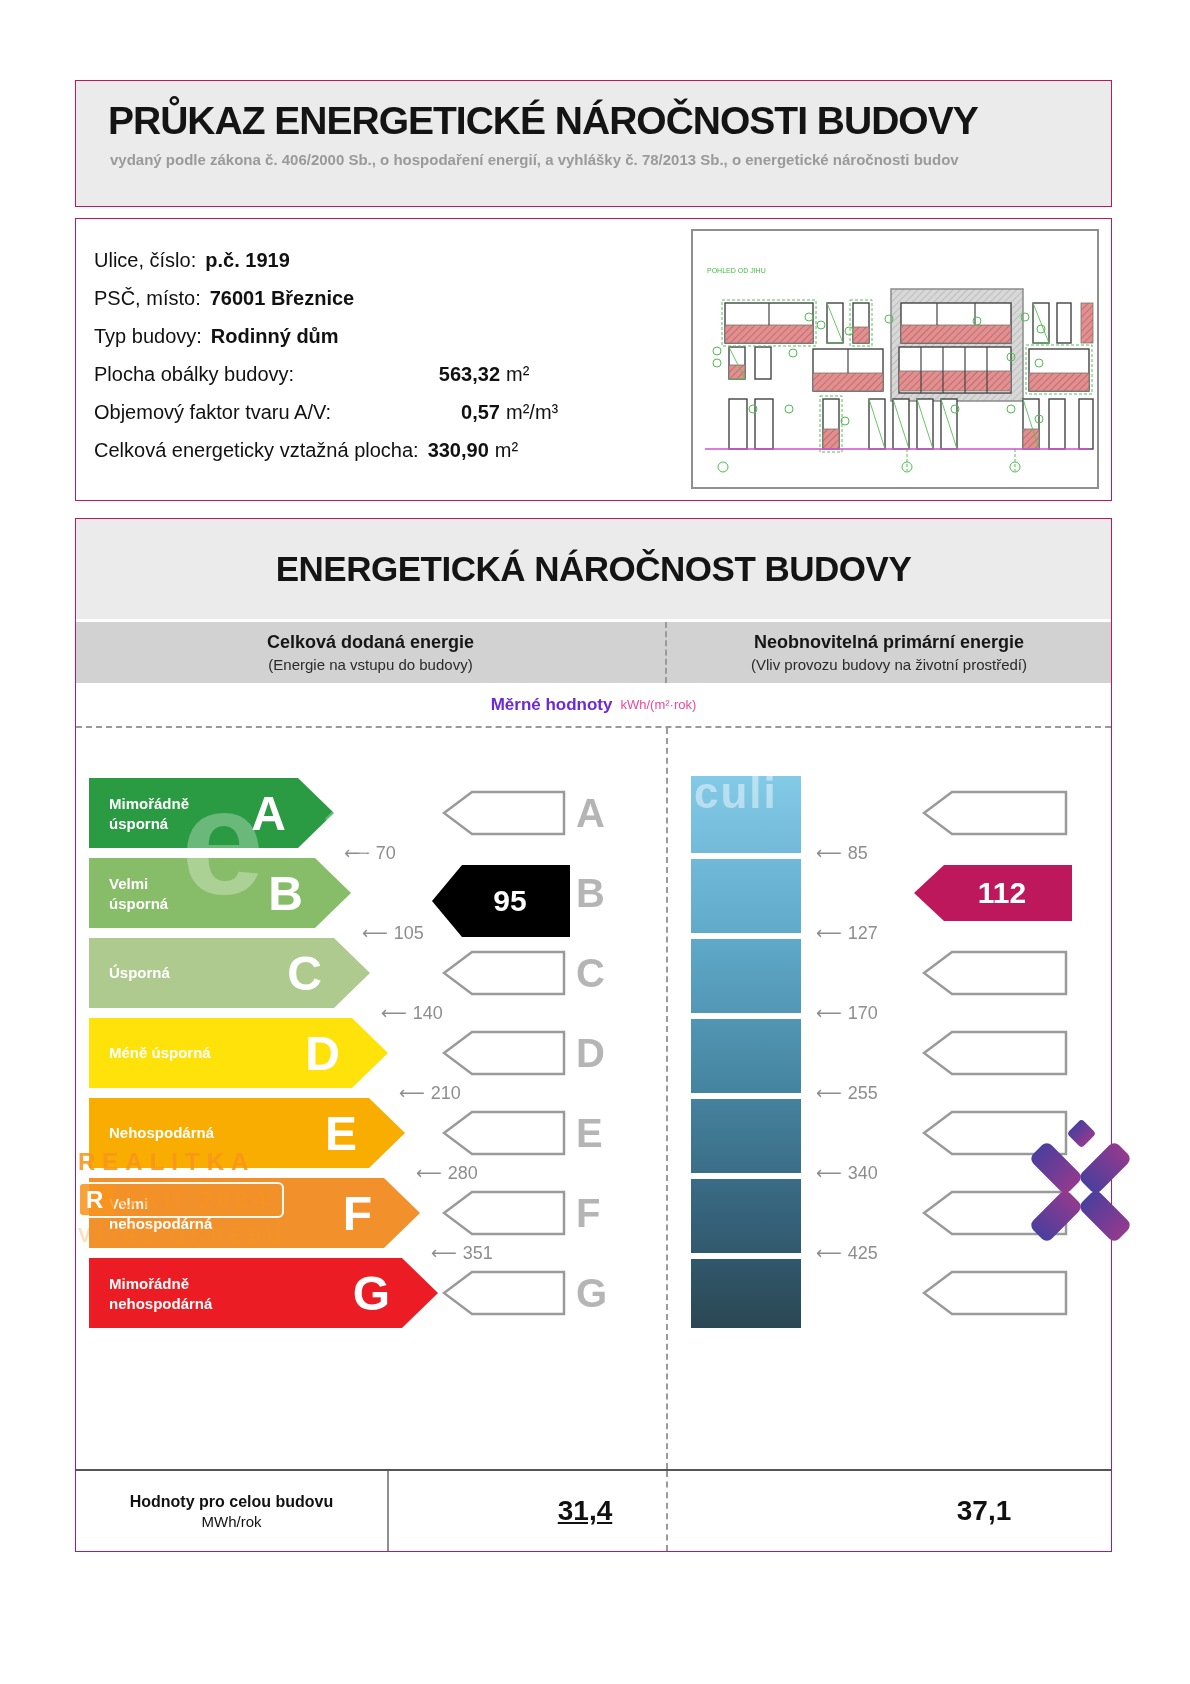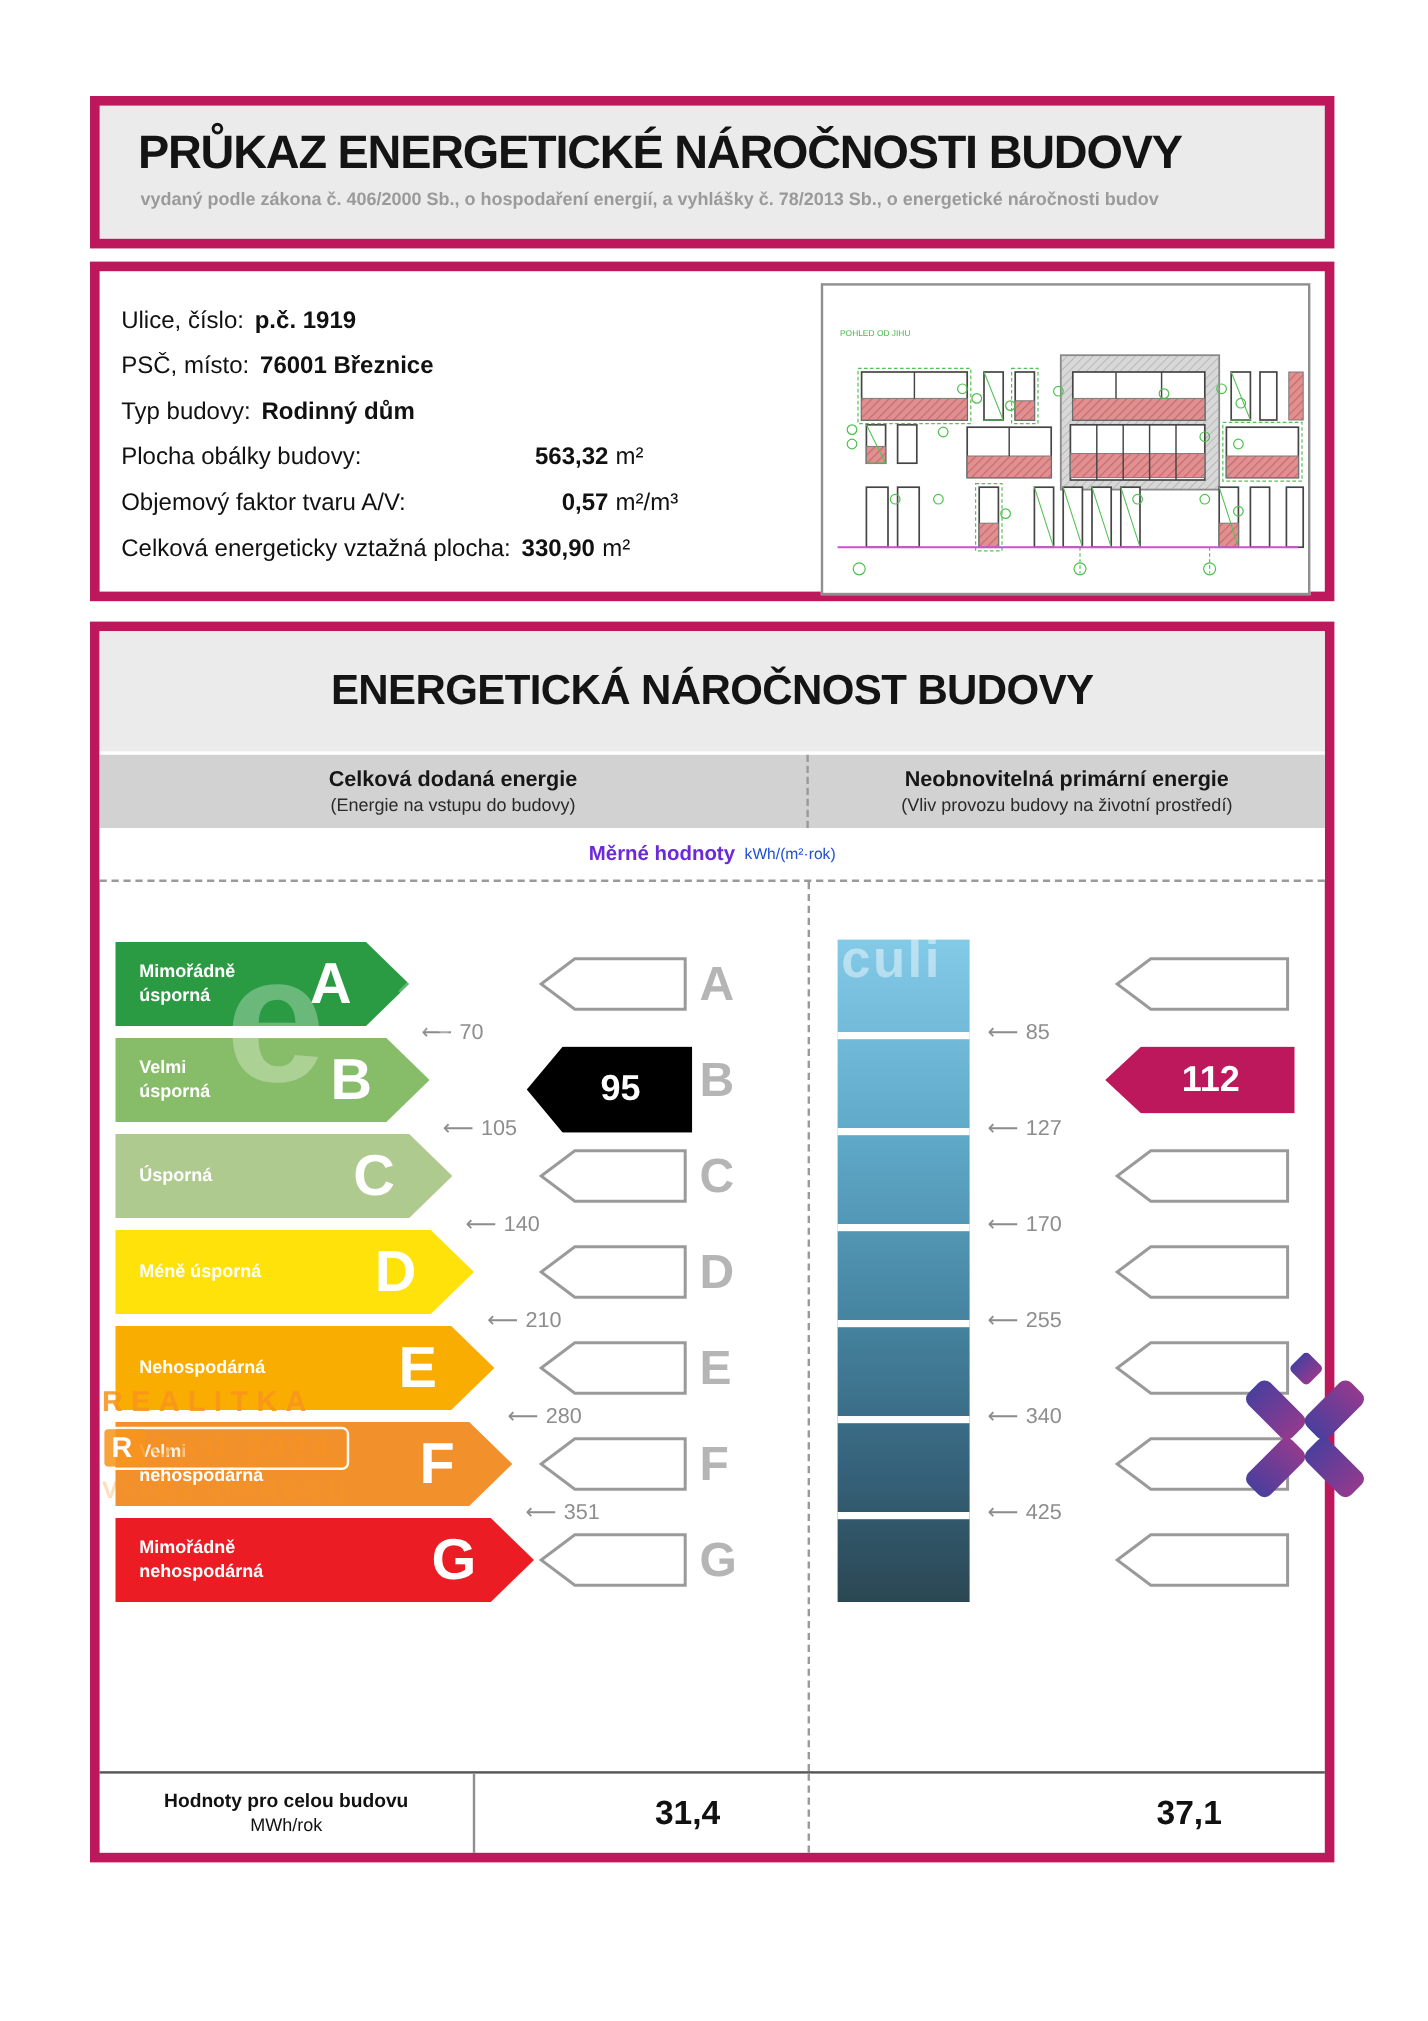--- a/index.html
+++ b/index.html
@@ -1,18 +1,18 @@
 <!DOCTYPE html>
 <html><head>
 <meta charset="utf-8">
 <style>
   html,body{margin:0;padding:0;background:#fff;}
   .page{position:relative;width:1190px;height:1684px;background:#fff;
         font-family:"Liberation Sans", sans-serif;overflow:hidden;}
-  .box{position:absolute;box-sizing:border-box;border:8px solid #be185d;background:#fff;}
+  .box{position:absolute;box-sizing:border-box;border:1px solid #be185d;background:#fff;}
 
   
   #header-box{left:75px;top:80px;width:1037px;height:127px;background:#ebebeb;}
   .h-title{padding:18px 0 0 32px;font-size:39px;font-weight:bold;letter-spacing:-1px;color:#141414;white-space:nowrap;}
   .h-sub{padding:8px 0 0 34px;font-size:15px;font-weight:bold;color:#9a9a9a;white-space:nowrap;}
 
   
   #info-box{left:75px;top:218px;width:1037px;height:283px;}
   .info-rows{position:absolute;left:18px;top:16px;width:500px;font-size:20px;color:#111;}
   .info-row{position:absolute;left:0;display:flex;width:470px;align-items:baseline;}
@@ -35,21 +35,21 @@
   .e-cols{position:absolute;left:0;right:0;top:100px;height:64px;background:#d2d2d2;
           display:flex;border-top:3px solid #fff;box-sizing:border-box;}
   .e-col{display:flex;flex-direction:column;align-items:center;justify-content:center;box-sizing:border-box;}
   .e-col.left{width:591px;border-right:2px dashed #9a9a9a;}
   .e-col.right{flex:1;}
   .e-col .t1{font-size:18px;font-weight:bold;color:#161616;}
   .e-col .t2{font-size:15px;color:#2a2a2a;margin-top:3px;}
   .e-units{position:absolute;left:0;right:0;top:164px;height:43px;background:#fff;
            display:flex;align-items:center;justify-content:center;}
   .e-units .t1{font-size:17px;font-weight:bold;color:#6d28d9;}
-  .e-units .t2{font-size:13px;color:#1d4ed8;margin-left:8px;}
+  .e-units .t2{font-size:13px;color:#ec4899;margin-left:8px;}
 
   
   .chart{position:absolute;left:0;right:0;top:207px;height:743px;border-top:2px dashed #9a9a9a;box-sizing:border-box;}
   .vdash{position:absolute;left:590px;top:0;bottom:0;border-left:2px dashed #9a9a9a;}
 
   .crow{position:absolute;left:13px;height:70px;}
   .crow .arr{position:absolute;inset:0;
      clip-path:polygon(0 0,calc(100% - 36px) 0,100% 50%,calc(100% - 36px) 100%,0 100%);}
   .crow .clabel{position:absolute;left:20px;top:50%;transform:translateY(-50%);
      color:#fff;font-weight:bold;font-size:15px;line-height:1.3;}
@@ -112,21 +112,21 @@
 
   
   .e-totals{position:absolute;left:0;right:0;top:950px;bottom:0;border-top:2px solid #555;box-sizing:border-box;}
   .tot-label{position:absolute;left:0;top:0;bottom:0;width:313px;border-right:2px solid #8f8f8f;
      box-sizing:border-box;display:flex;flex-direction:column;align-items:center;justify-content:center;}
   .tot-label .t1{font-size:16px;font-weight:bold;color:#111;}
   .tot-label .t2{font-size:15px;color:#111;margin-top:2px;}
   .tot-vdash{position:absolute;left:590px;top:0;bottom:0;border-left:2px dashed #9a9a9a;}
   .tot-val{position:absolute;top:0;bottom:0;width:140px;display:flex;align-items:center;justify-content:center;
      font-size:28px;font-weight:bold;color:#111;}
-  .tot-val.left{left:420px;}
+  .tot-val.left{left:439px;text-decoration:underline;}
   .tot-val.right{left:838px;}
 </style>
 </head>
 <body>
 
 <div class="page">
 
   <section class="box" id="header-box">
     <div class="h-title">PRŮKAZ ENERGETICKÉ NÁROČNOSTI BUDOVY</div>
     <div class="h-sub">vydaný podle zákona č. 406/2000 Sb., o hospodaření energií, a vyhlášky č. 78/2013 Sb., o energetické náročnosti budov</div>

